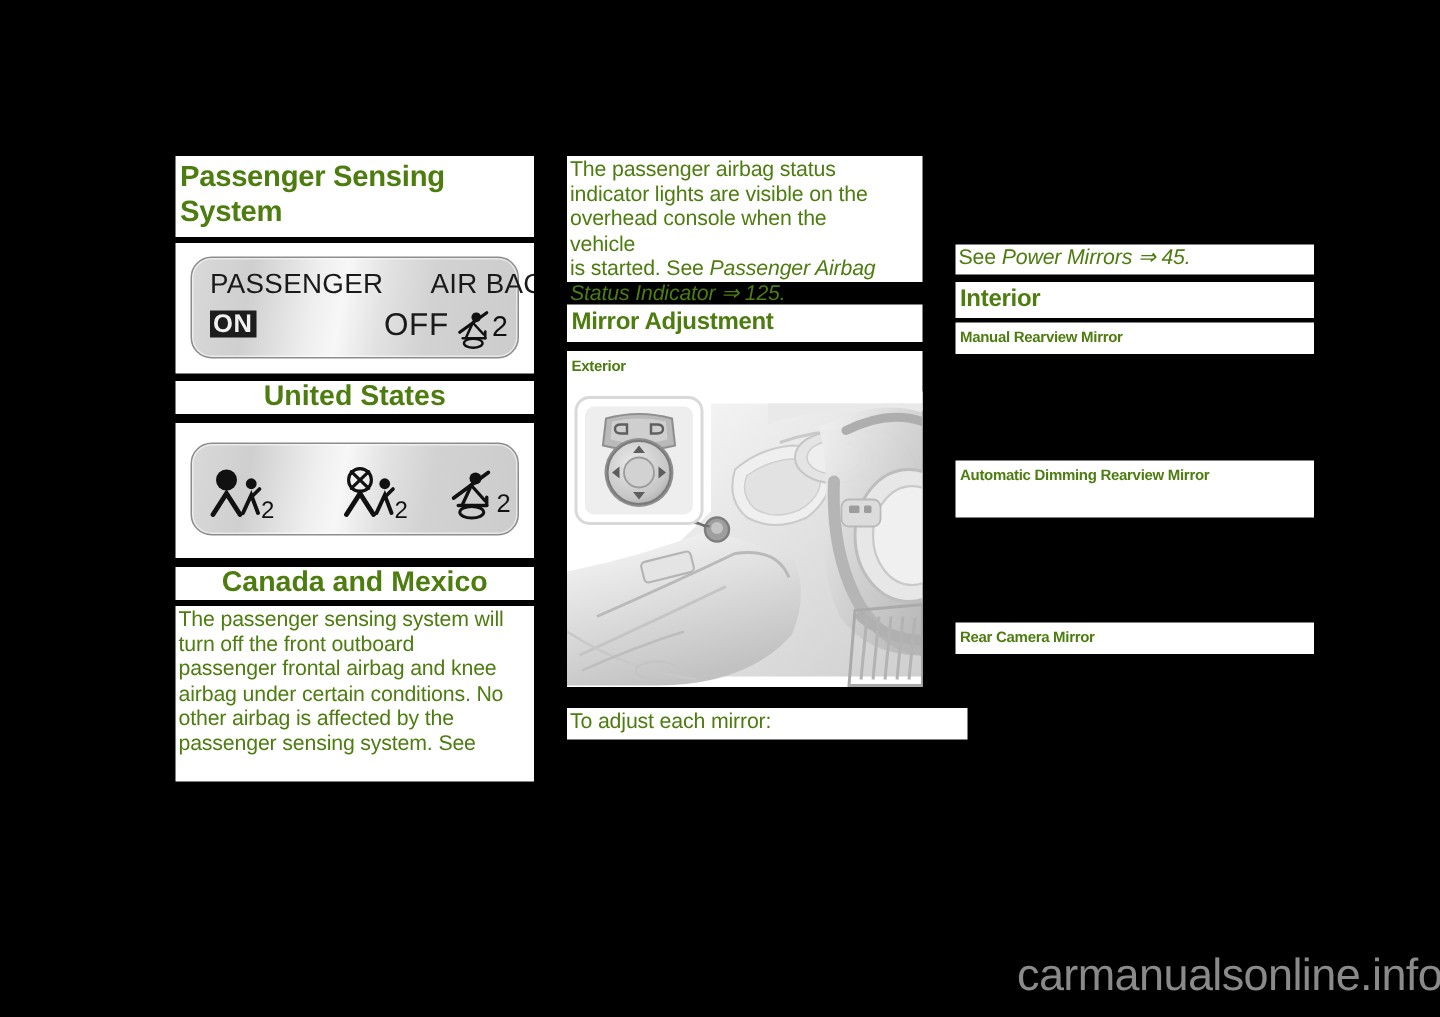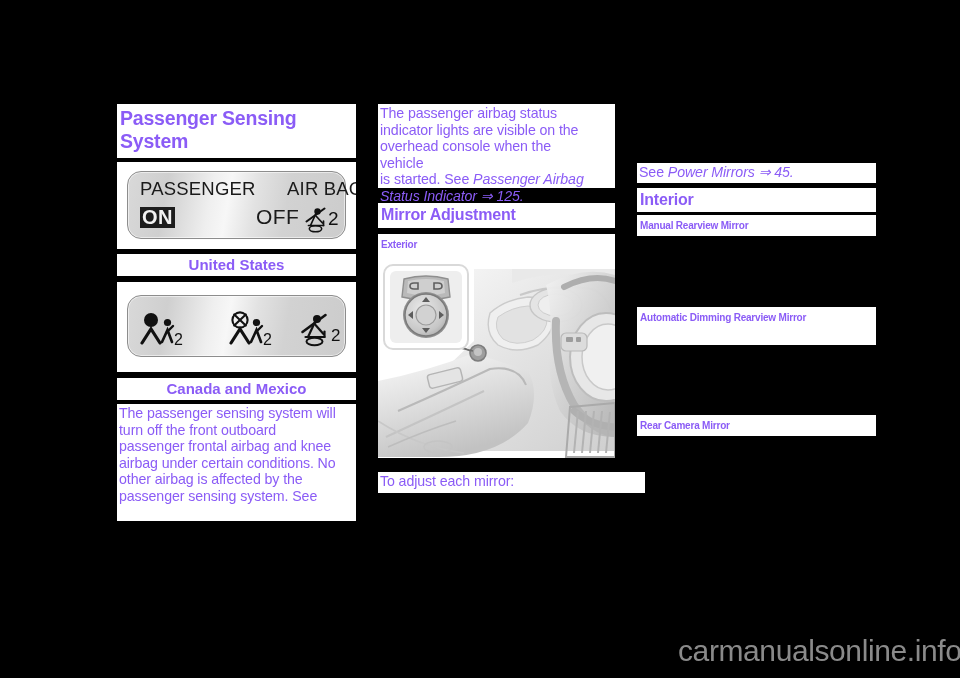--- a/index.html
+++ b/index.html
@@ -18,21 +18,21 @@
     position: absolute;
     left: 0; top: 0;
     width: 960px;
     height: 678px;
     background: #000000;
   }
   
   .blk {
     position: absolute;
     background: #ffffff;
-    color: #8b5cf6;
+    color: #4d7c0f;
     box-sizing: border-box;
   }
   .body-text {
     font-size: 14.2px;
     line-height: 16.6px;
     letter-spacing: -0.1px;
     padding: 1px 18px 1px 2px;
   }
   .body-text i { font-style: italic; }
   .h1 {
@@ -50,21 +50,21 @@
     letter-spacing: -0.2px;
   }
   .h3 {
     font-size: 10px;
     font-weight: bold;
     line-height: 17px;
     padding: 2px 2px 2px 3px;
     letter-spacing: -0.2px;
   }
   .caption {
-    font-size: 15px;
+    font-size: 19px;
     font-weight: bold;
     text-align: center;
     line-height: 16px;
     padding: 3px 2px;
   }
   .figure {
     position: absolute;
     background: #ffffff;
     box-sizing: border-box;
     overflow: hidden;
@@ -129,21 +129,21 @@
 <div class="page">
 
   <div class="blk h1" style="left:117px; top:104px; width:239px; height:54px;">
     <span>Passenger Sensing System</span>
   </div>
 
   <div class="figure" style="left:117px; top:162px; width:239px; height:87px;">
     <div class="ind-wrap" style="left:10px; top:9px; width:219px; height:68px;">
       <span class="ind-label" style="left:12px; top:6px; font-size:18.5px;">PASSENGER</span>
       <span class="ind-label" style="left:117px; top:6px; font-size:18.5px;padding-left:42px;">AIR BAG</span>
-      <span class="ind-on" style="left:12px; top:35px; font-size:20px;">ON</span>
+      <span class="ind-on" style="left:12px; top:35px; font-size:17px;">ON</span>
       <span class="ind-off" style="left:128px; top:33px; font-size:21px;">OFF</span>
 
       <svg style="position:absolute; left:176px; top:32px;" width="26" height="30" viewBox="0 0 26 30">
         <g fill="#111" stroke="#111" stroke-width="1.7" stroke-linecap="round">
 
           <circle cx="13.5" cy="7.5" r="3.2" fill="#111" stroke="none"></circle>
 
           <path d="M11.5 10.5 L6.5 21.5" fill="none"></path>
           <path d="M12 12 L18.5 19" fill="none"></path>
 

